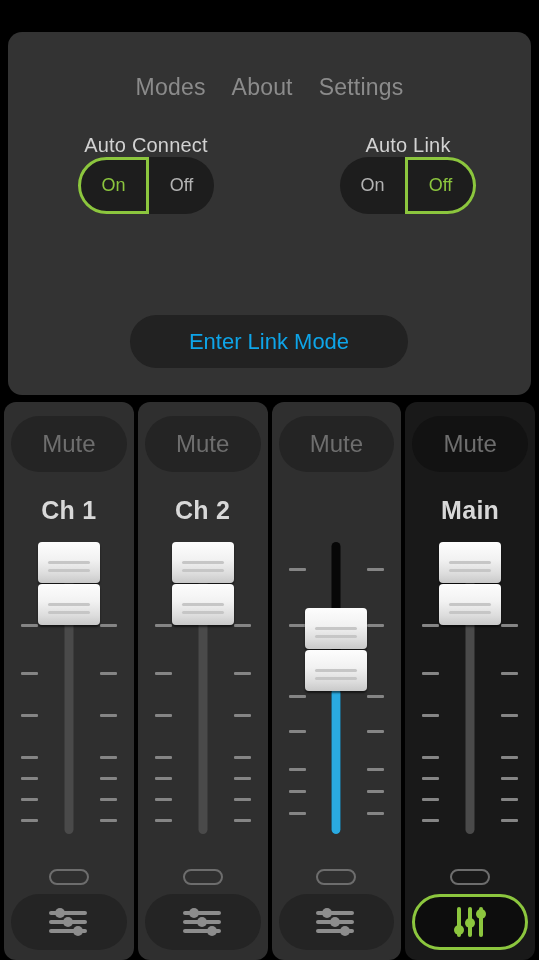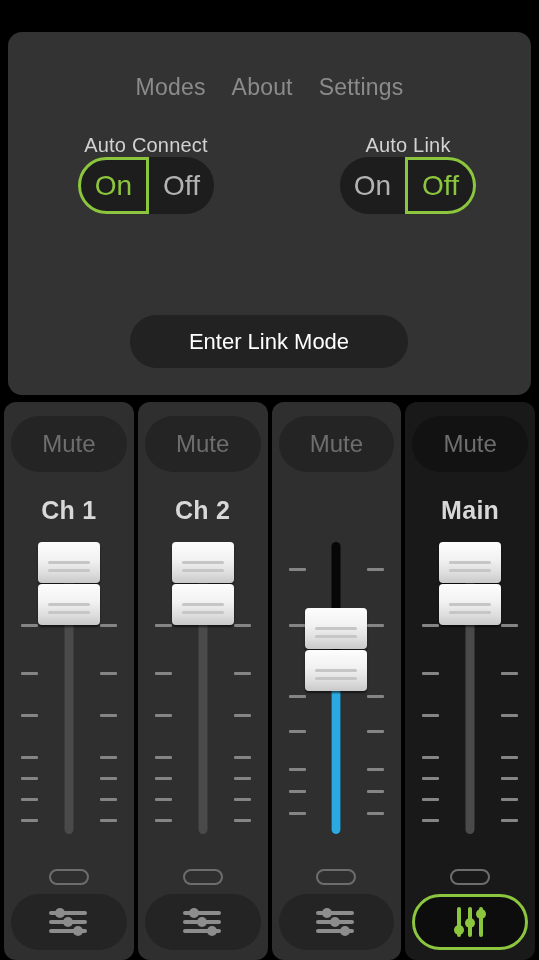--- a/index.html
+++ b/index.html
@@ -53,42 +53,42 @@
     font-size: 20px; color: #d2d2d2; 
     letter-spacing: .2px;
   }
   .toggle {
     display: flex; width: 136px; height: 57px;
     background: #1d1d1d; border-radius: 28.5px;
     position: relative;
   }
   .toggle-half {
     flex: 1; display: flex; align-items: center; justify-content: center;
-    font-size: 28px; color: #b3b3b3; cursor: pointer;
+    font-size: 18px; color: #b3b3b3; cursor: pointer;
     position: relative; z-index: 2;
   }
   .toggle-half.sel { color: #8cc63e; }
   .toggle-half.sel.left {
     border: 3px solid #8cc63e;
     border-top-left-radius: 28.5px; border-bottom-left-radius: 28.5px;
     border-right-width: 3px;
   }
   .toggle-half.sel.right {
     border: 3px solid #8cc63e;
     border-top-right-radius: 28.5px; border-bottom-right-radius: 28.5px;
     border-left-width: 3px;
   }
 
   
   .link-mode-btn {
     position: absolute; left: 122px; top: 283px;
     width: 278px; height: 53px;
     background: #222222; border-radius: 26.5px;
     display: flex; align-items: center; justify-content: center;
-    font-size: 22px; color: #ffffff; cursor: pointer;
+    font-size: 22px; color: #0ea5e9; cursor: pointer;
   }
 
   
   .mixer {
     position: absolute; left: 0; top: 402px;
     width: 539px; height: 558px;
     display: flex; gap: 4px; padding: 0 4px;
   }
   .strip {
     position: relative;

